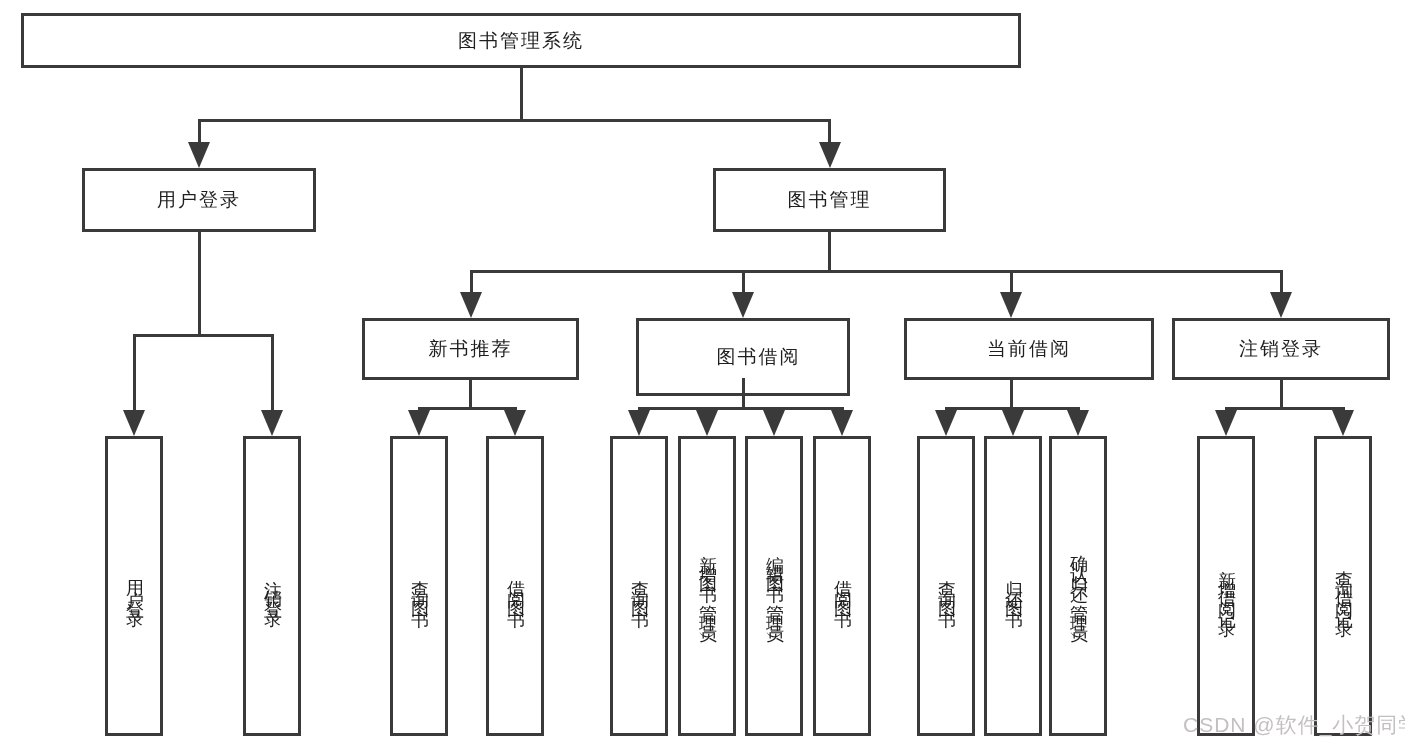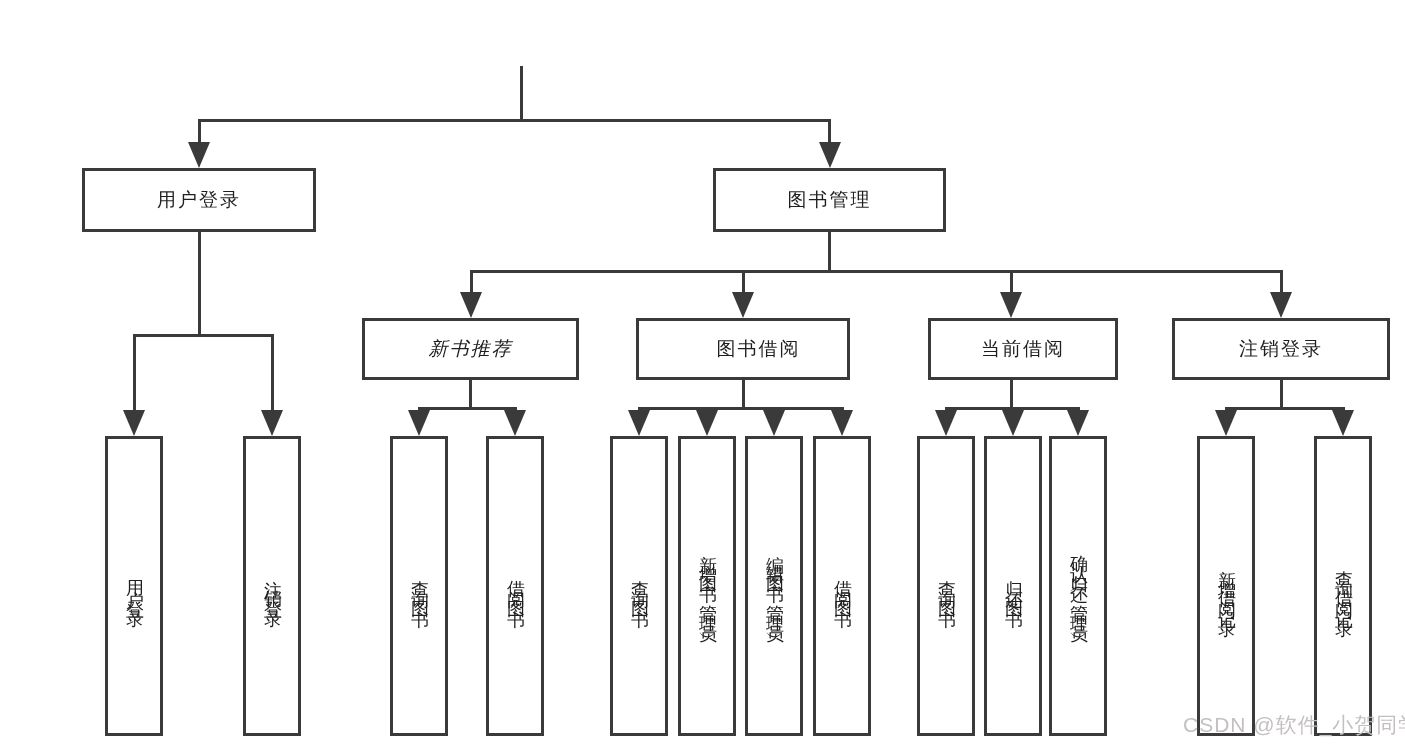--- a/index.html
+++ b/index.html
@@ -44,20 +44,23 @@
   .watermark{
     position:absolute;left:1183px;top:711px;
     font-size:21px;color:var(--wm);letter-spacing:1px;white-space:nowrap;
   }
 </style>
 </head>
 <body>
 
 <div class="stage">
 
+  <div class="node root-box" style="left:21px;top:13px;width:1000px;height:55px;">
+    <span class="hlabel">图书管理系统</span>
+  </div>
 
   <div class="vline" style="left:519.5px;top:66px;height:56px;"></div>
   <div class="hline" style="left:198px;top:119px;width:633px;"></div>
   <div class="vline" style="left:197.5px;top:119px;height:25px;"></div>
   <div class="vline" style="left:828px;top:119px;height:25px;"></div>
   <div class="arrow" style="left:188px;top:142px;"></div>
   <div class="arrow" style="left:818.5px;top:142px;"></div>
 
   <div class="node" style="left:82px;top:168px;width:234px;height:64px;">
     <span class="hlabel">用户登录</span>
@@ -77,27 +80,27 @@
   <div class="hline" style="left:469.5px;top:270px;width:813px;"></div>
   <div class="vline" style="left:469.5px;top:270px;height:26px;"></div>
   <div class="vline" style="left:741.5px;top:270px;height:26px;"></div>
   <div class="vline" style="left:1009.5px;top:270px;height:26px;"></div>
   <div class="vline" style="left:1279.5px;top:270px;height:26px;"></div>
   <div class="arrow" style="left:460px;top:292px;"></div>
   <div class="arrow" style="left:732px;top:292px;"></div>
   <div class="arrow" style="left:1000px;top:292px;"></div>
   <div class="arrow" style="left:1270px;top:292px;"></div>
 
-  <div class="node" style="left:362px;top:318px;width:217px;height:62px;font-style:italic;">
+  <div class="node" style="left:362px;top:318px;width:217px;height:62px;">
     <span class="hlabel">新书推荐</span>
   </div>
-  <div class="node" style="left:636px;top:318px;width:214px;height:62px;padding-left:31px;">
+  <div class="node" style="left:636px;top:318px;width:214px;height:78px;padding-left:31px;">
     <span class="hlabel">图书借阅</span>
   </div>
-  <div class="node" style="left:904px;top:318px;width:190px;height:62px;margin-left:24px;">
+  <div class="node" style="left:904px;top:318px;width:250px;height:62px;">
     <span class="hlabel">当前借阅</span>
   </div>
   <div class="node" style="left:1172px;top:318px;width:218px;height:62px;">
     <span class="hlabel">注销登录</span>
   </div>
 
   <div class="vline" style="left:469px;top:378px;height:32px;"></div>
   <div class="hline" style="left:417.5px;top:407px;width:99px;"></div>
   <div class="arrow" style="left:408px;top:410px;"></div>
   <div class="arrow" style="left:504px;top:410px;"></div>

